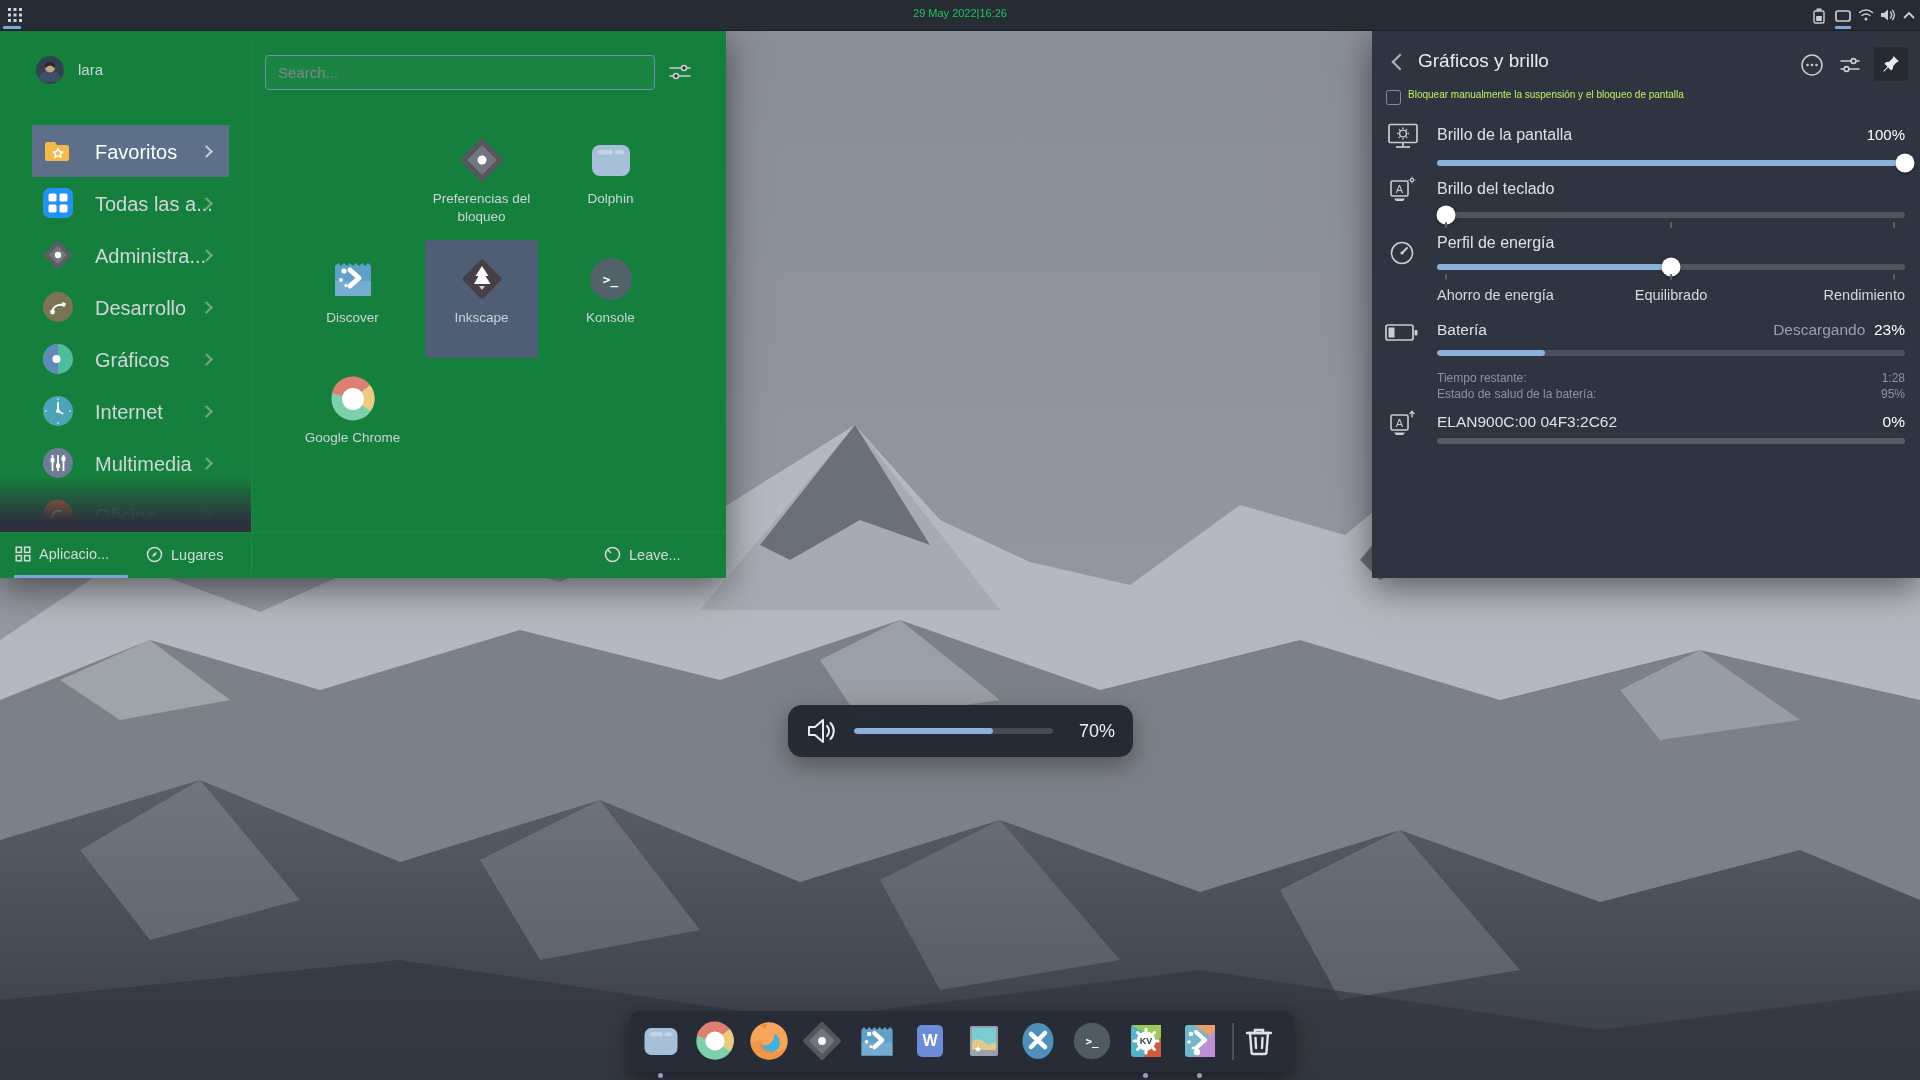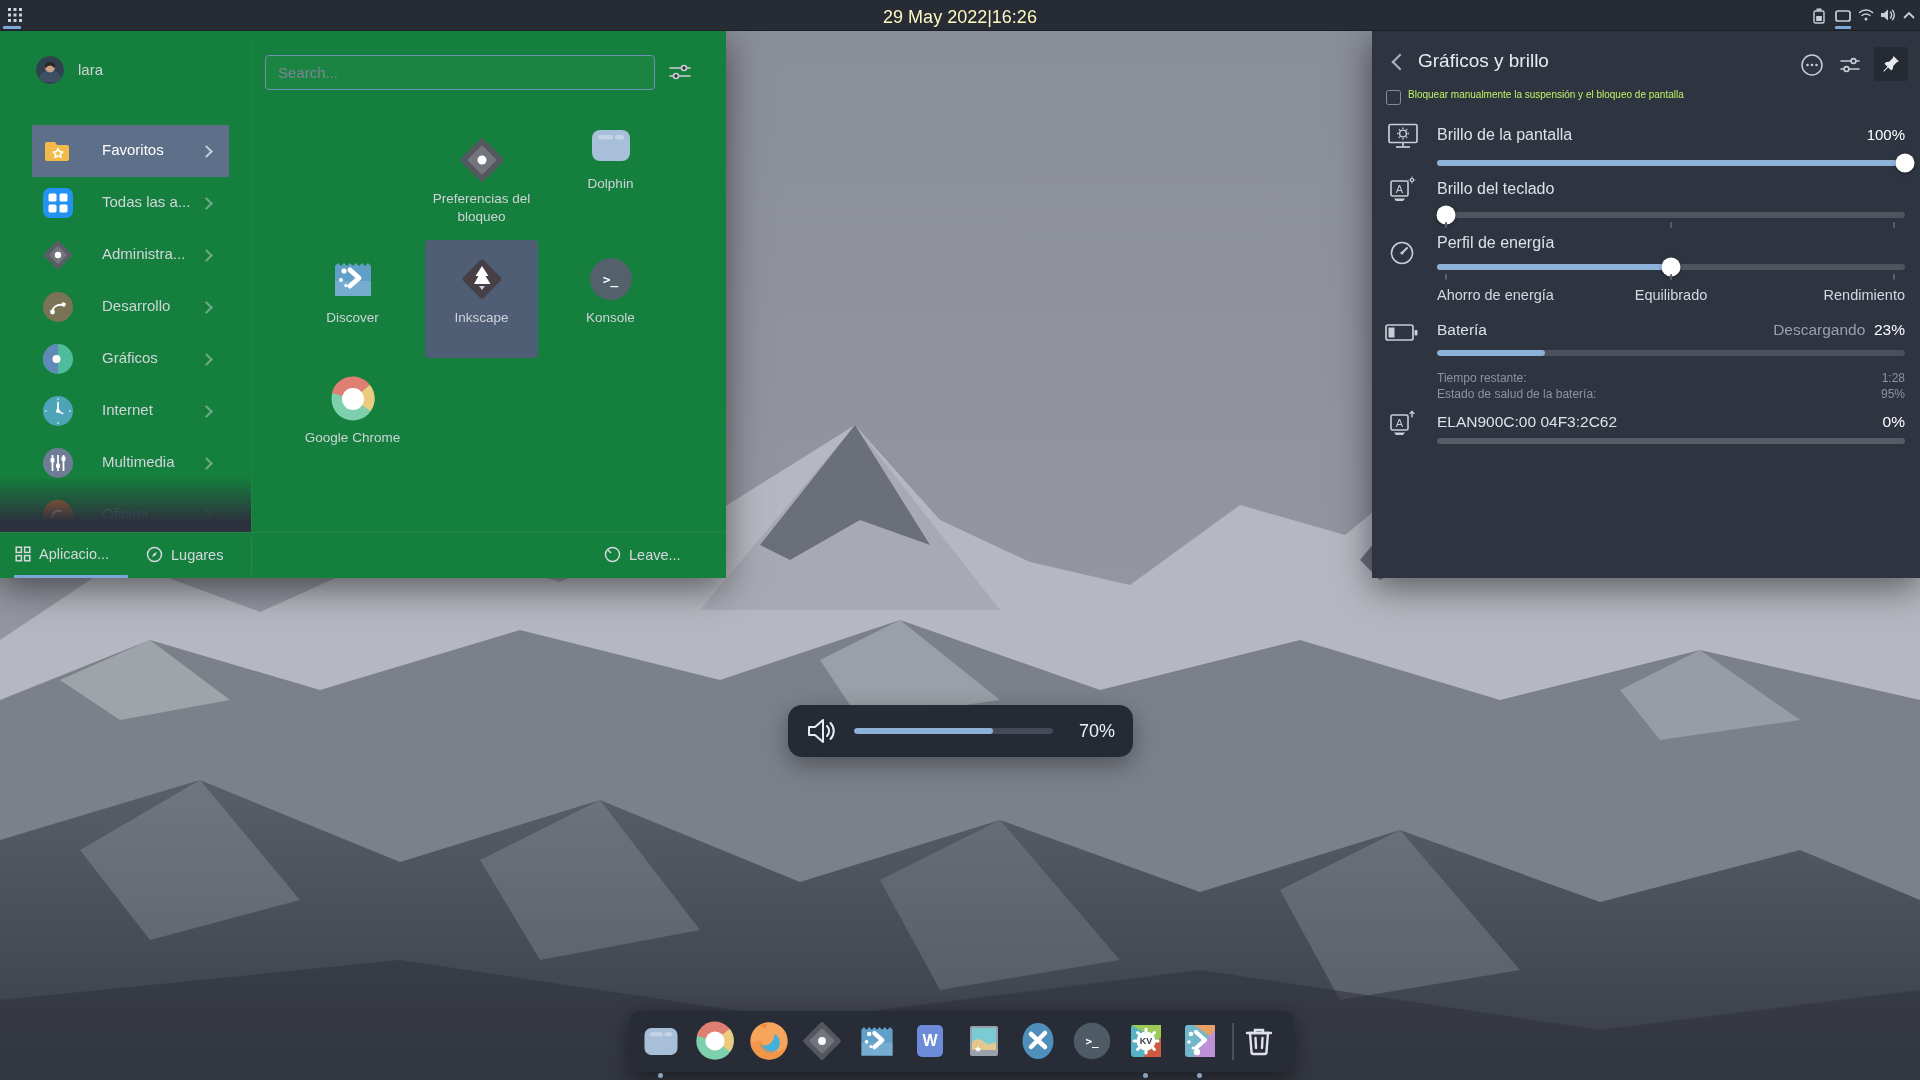--- a/index.html
+++ b/index.html
@@ -10,21 +10,21 @@
 
   
   #wallpaper{position:absolute;inset:0}
 
   
   #topbar{position:absolute;left:0;top:0;width:1920px;height:30px;background:#262b34;
     border-bottom:1px solid rgba(0,0,0,.25);z-index:30}
   #launcher-btn{position:absolute;left:4px;top:4px;width:22px;height:22px;display:flex;
     align-items:center;justify-content:center}
   #launcher-underline{position:absolute;left:3px;top:26px;width:18px;height:3px;background:#7ca7d8;border-radius:1px}
-  #clock{position:absolute;left:50%;top:7px;transform:translateX(-50%);font-size:18px;color:#fef9c3}
+  #clock{position:absolute;left:50%;top:7px;transform:translateX(-50%);font-size:11px;color:#22c55e}
   .tray-ic{position:absolute;top:8px}
   #tray-underline{position:absolute;left:1835px;top:26px;width:16px;height:2.5px;background:#7ca7d8;border-radius:1px}
 
   
   .panel{position:absolute;top:30px;height:548px;background:#15803d;
     box-shadow:0 10px 34px rgba(0,0,0,.5);z-index:20}
   #launcher{left:0;width:726px}
   #bpanel{left:1372px;width:548px;background:#2e3440}
 
   
@@ -35,21 +35,21 @@
   #search{position:absolute;left:265px;top:25px;width:390px;height:35px;box-sizing:border-box;
     background:rgba(255,255,255,.03);border:1.5px solid #6f91b5;border-radius:4px;
     color:#dfe3ea;font-size:15px;padding:0 12px;outline:none;font-family:"Liberation Sans",sans-serif}
   #search::placeholder{color:#7e8694}
   #search-config{position:absolute;left:668px;top:32px}
 
   
   .cat{position:absolute;left:0;width:251px;height:52px}
   .cat-hl{position:absolute;left:32px;top:0;width:197px;height:52px;background:#5d6f89}
   .cat-ic{position:absolute;left:43px;top:11px}
-  .cat-lb{position:absolute;left:102px;top:16px;font-size:15px;color:#d0d5dc}
+  .cat-lb{position:absolute;left:95px;top:16px;font-size:20px;color:#d0d5dc}
   .cat.active .cat-lb{color:#fff}
   .chev{position:absolute;right:40px;top:22px;width:7px;height:7px;border-top:2px solid #cfd4db;
     border-right:2px solid #cfd4db;transform:rotate(45deg);opacity:.5}
   .cat.active .chev{opacity:.95}
   #cat-fade{position:absolute;left:0;top:446px;width:251px;height:56px;
     background:linear-gradient(to bottom,rgba(45,50,62,0),#2d323e 80%)}
   #v-divider{position:absolute;left:251px;top:8px;width:1px;height:492px;background:rgba(255,255,255,.045)}
 
   
   .cell{position:absolute;width:113px;height:118px;border-radius:4px;display:flex;
@@ -322,21 +322,21 @@
       <g transform="rotate(45 23 23)">
         <rect x="7" y="7" width="32" height="32" rx="2.5" fill="#54575e"></rect>
         <rect x="12.5" y="12.5" width="21" height="21" rx="2" fill="#72757c"></rect>
       </g>
       <circle cx="23" cy="23" r="4.5" fill="#fff"></circle>
     </svg>
       </div>
     <div class="lbl">Preferencias del bloqueo</div>
   </div>
 
-  <div class="cell" style="left:554px;top:76px">
+  <div class="cell" style="left:554px;top:91px">
     <div class="ic">
         <svg width="46" height="46" viewBox="0 0 46 46">
       <rect x="4" y="8" width="38" height="31" rx="8" fill="#a7bfd9"></rect>
       <rect x="10" y="13" width="15" height="4.5" rx="2.2" fill="#c4d3e5"></rect>
       <rect x="27" y="13" width="9" height="4.5" rx="2.2" fill="#c4d3e5"></rect>
     </svg>
       </div>
     <div class="lbl">Dolphin</div>
   </div>
 

